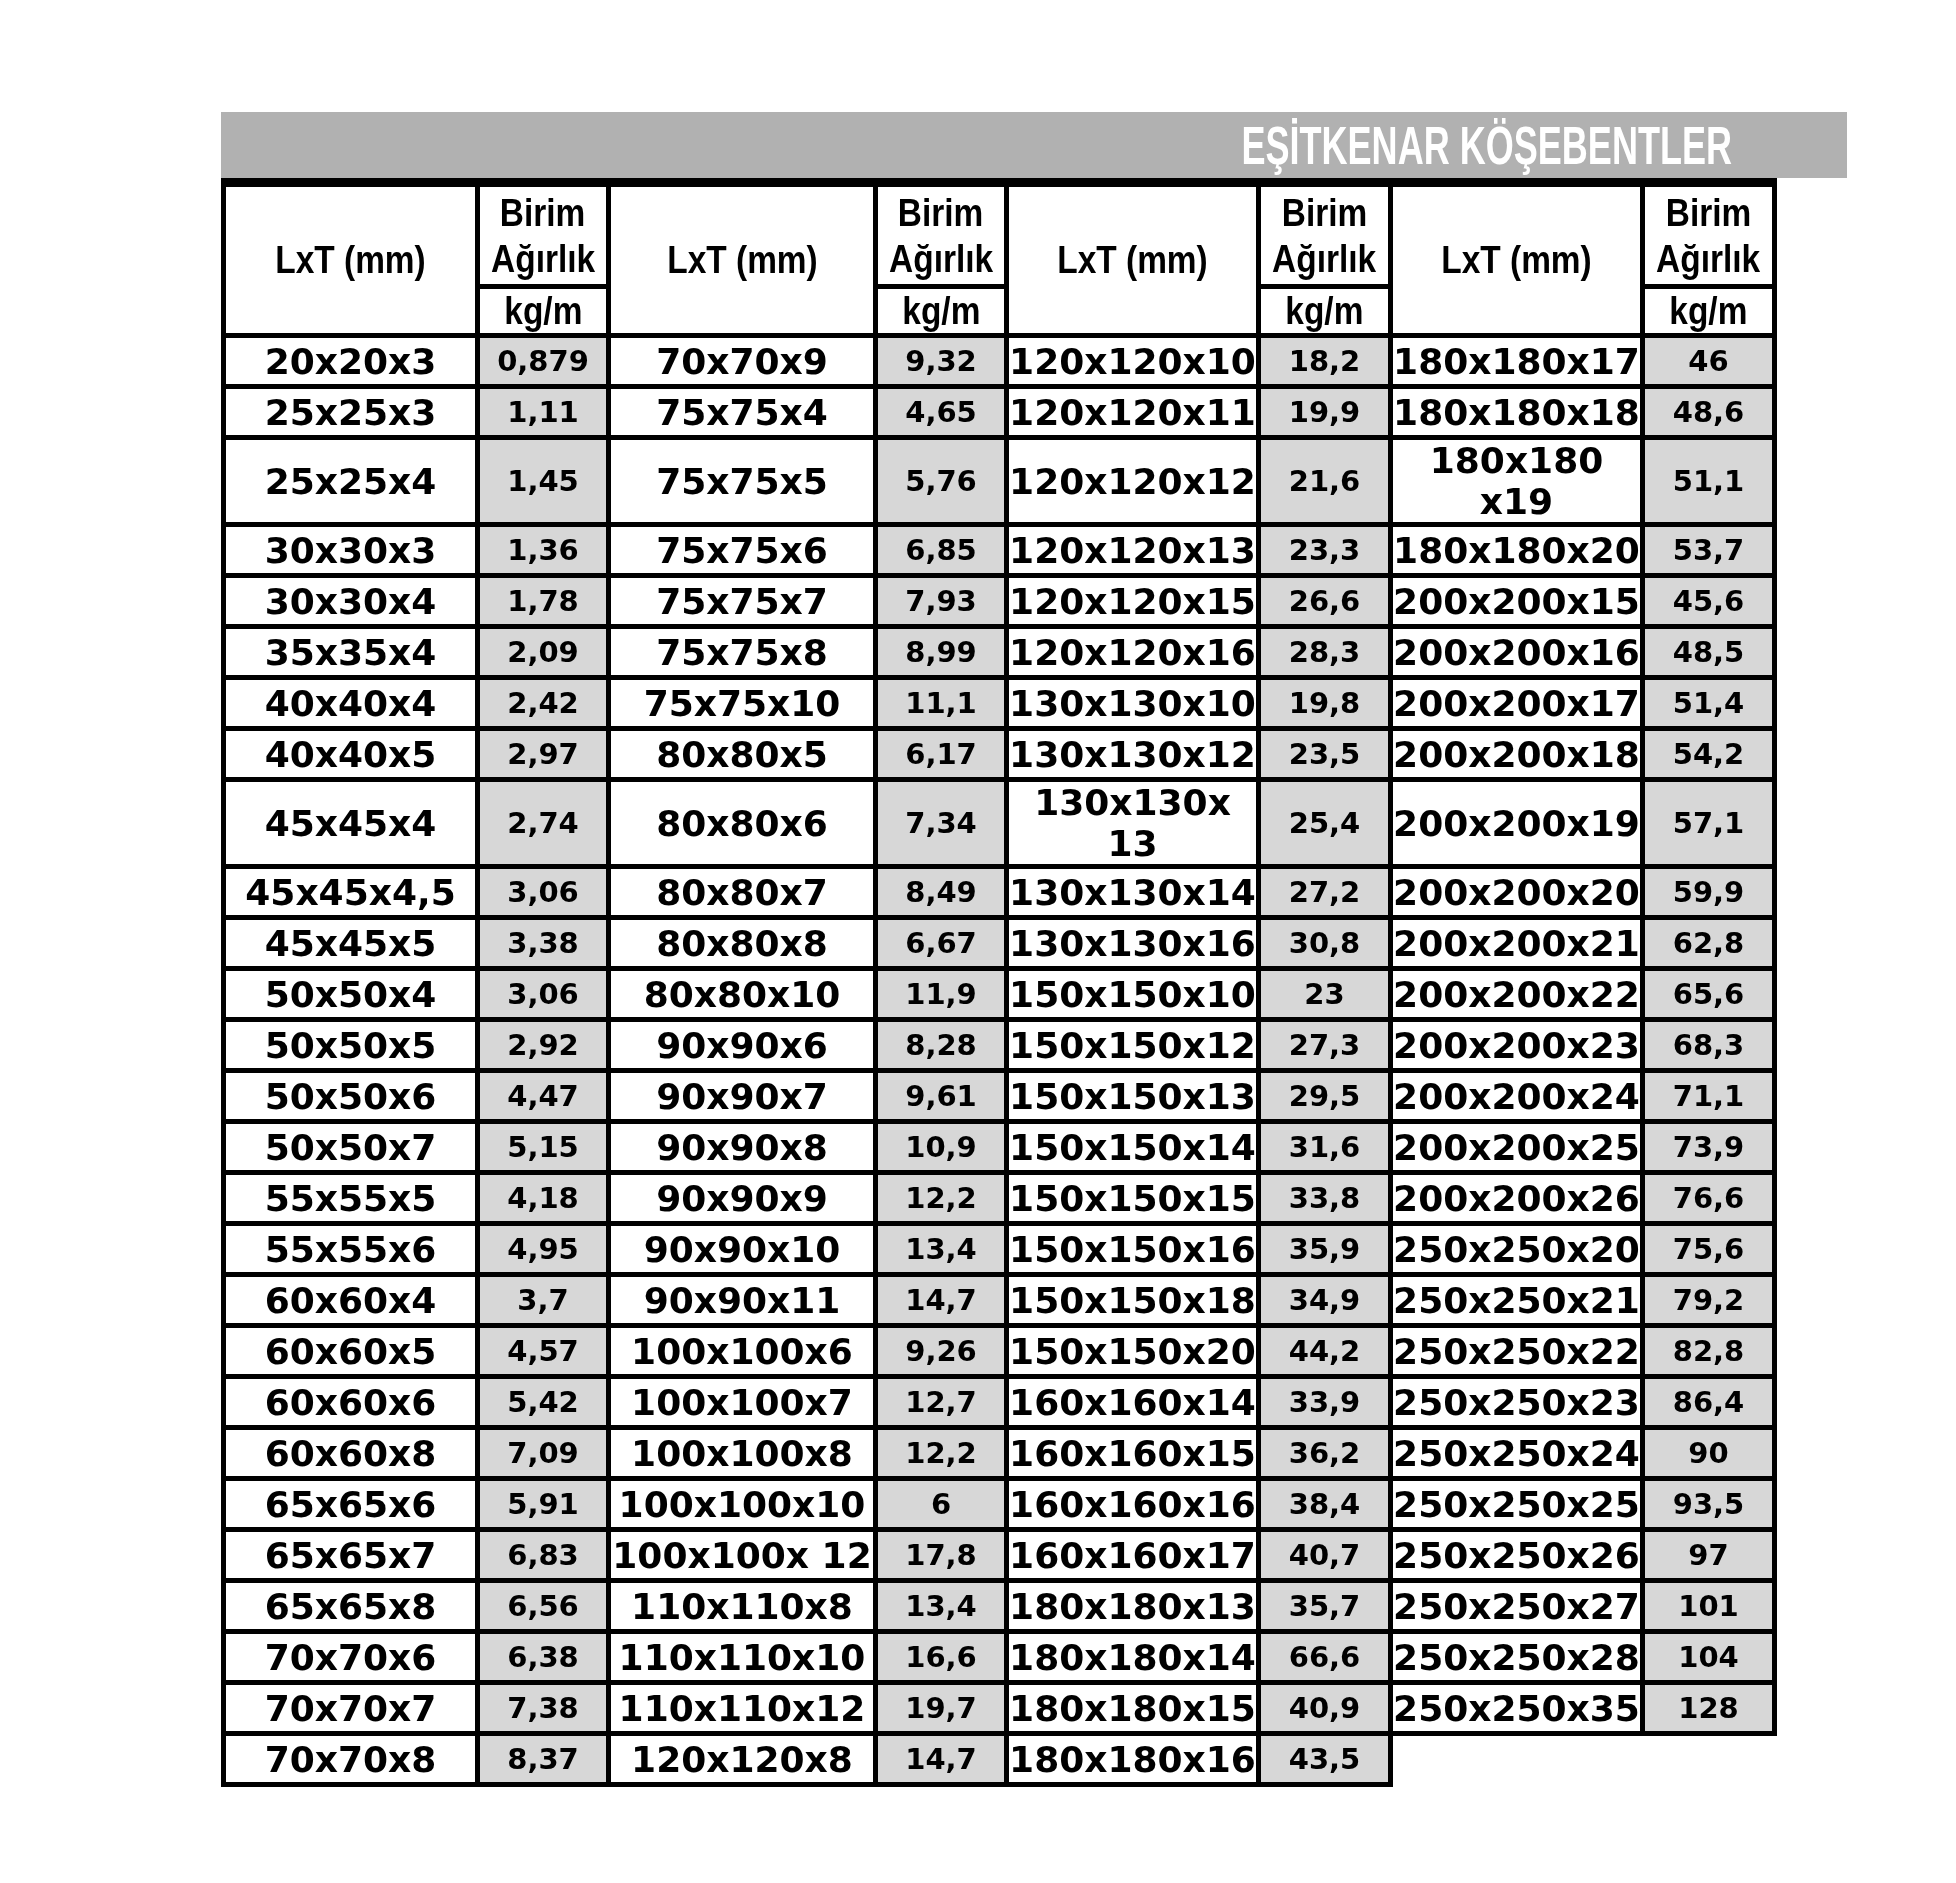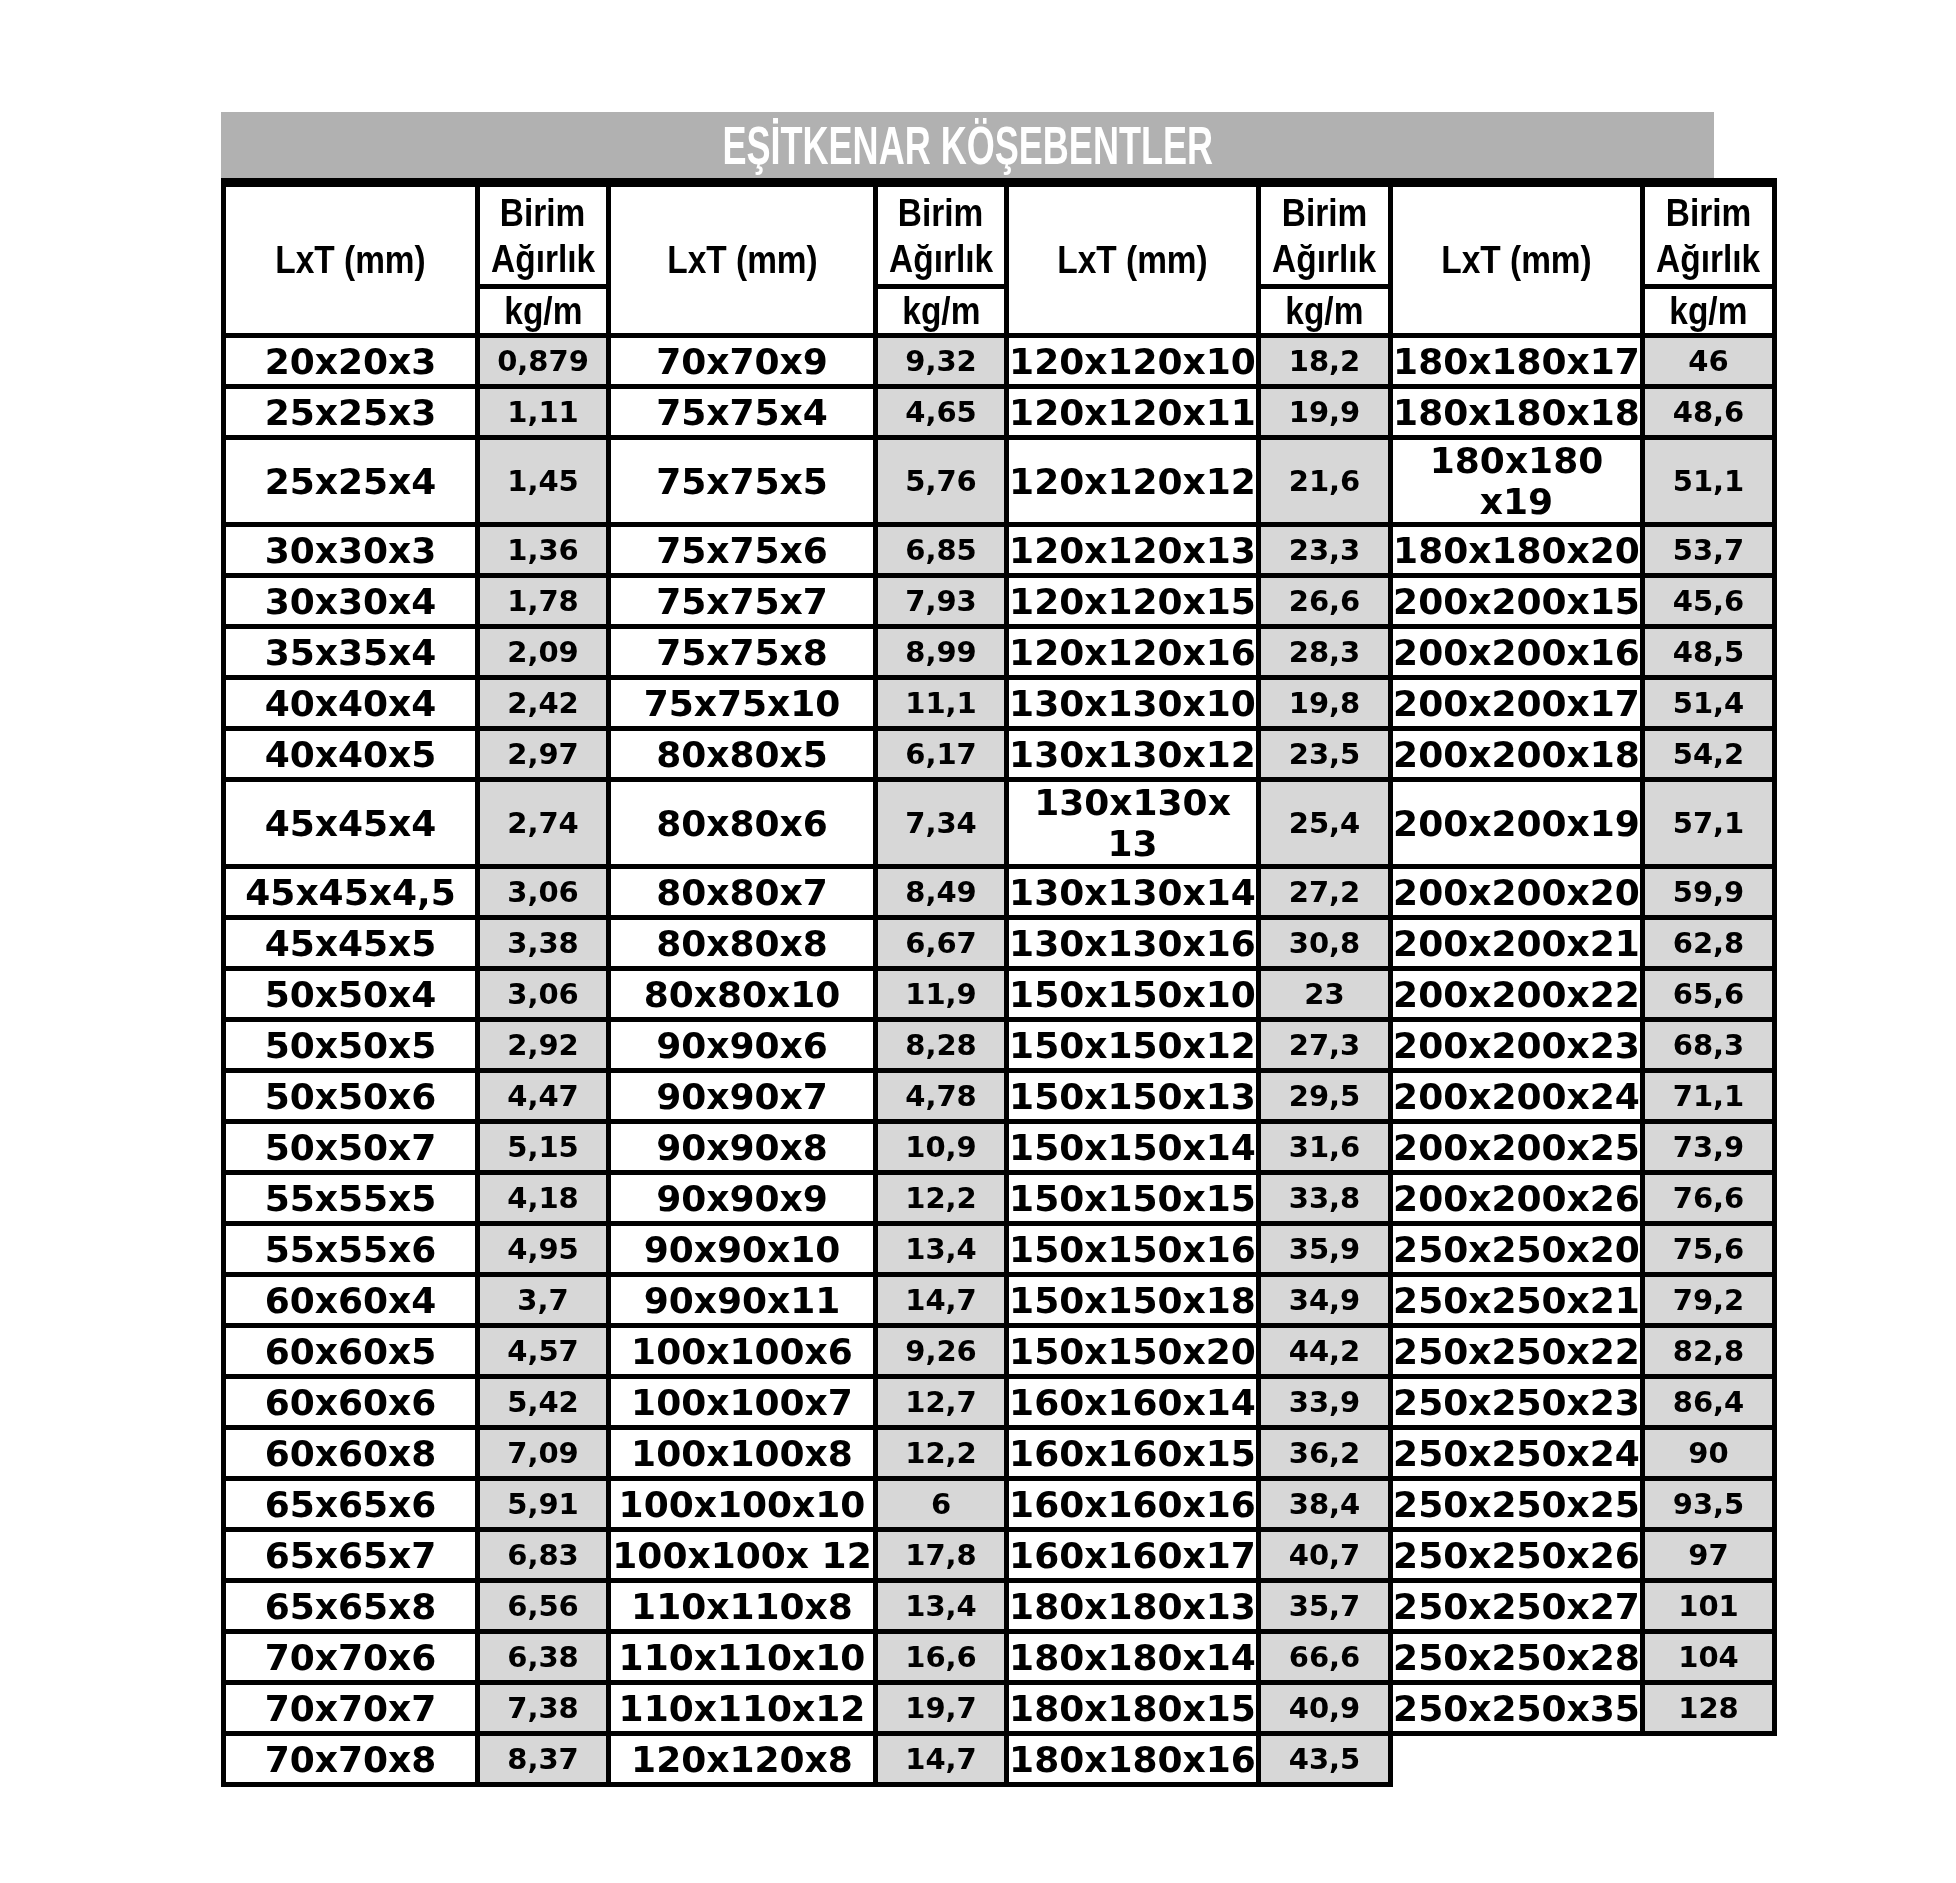--- a/index.html
+++ b/index.html
@@ -11,27 +11,27 @@
     height: 1883px;
     position: relative;
     background: #ffffff;
     font-family: "DejaVu Sans", sans-serif;
     overflow: hidden;
   }
   .title-bar {
     position: absolute;
     left: 221px;
     top: 112px;
-    width: 1493px;
+    width: 1626px;
     height: 66px;
     background: var(--title-bg, #b1b1b1);
     color: var(--title-text, #ffffff);
     display: flex;
     align-items: center;
-    justify-content: center;
+    justify-content: flex-end;
     overflow: hidden;
   }
   .title-bar .cond-title {
     display: inline-block;
     transform: scaleX(0.68);
     white-space: nowrap;
     font-family: "Liberation Sans", sans-serif;
     font-weight: bold;
     font-size: 53px;
     letter-spacing: 0px;
@@ -246,21 +246,21 @@
         <td class="weight-cell">8,28</td>
         <td class="size-cell">150x150x12</td>
         <td class="weight-cell">27,3</td>
         <td class="size-cell">200x200x23</td>
         <td class="weight-cell">68,3</td>
       </tr>
       <tr>
         <td class="size-cell">50x50x6</td>
         <td class="weight-cell">4,47</td>
         <td class="size-cell">90x90x7</td>
-        <td class="weight-cell">4,78</td>
+        <td class="weight-cell">9,61</td>
         <td class="size-cell">150x150x13</td>
         <td class="weight-cell">29,5</td>
         <td class="size-cell">200x200x24</td>
         <td class="weight-cell">71,1</td>
       </tr>
       <tr>
         <td class="size-cell">50x50x7</td>
         <td class="weight-cell">5,15</td>
         <td class="size-cell">90x90x8</td>
         <td class="weight-cell">10,9</td>

